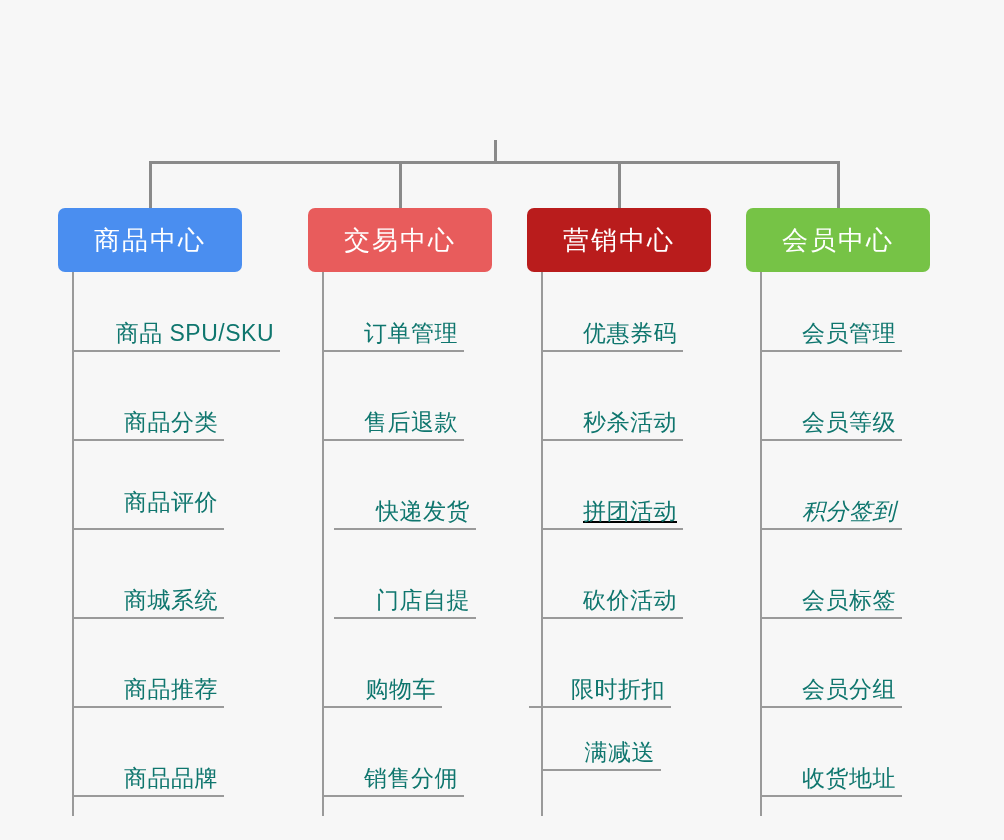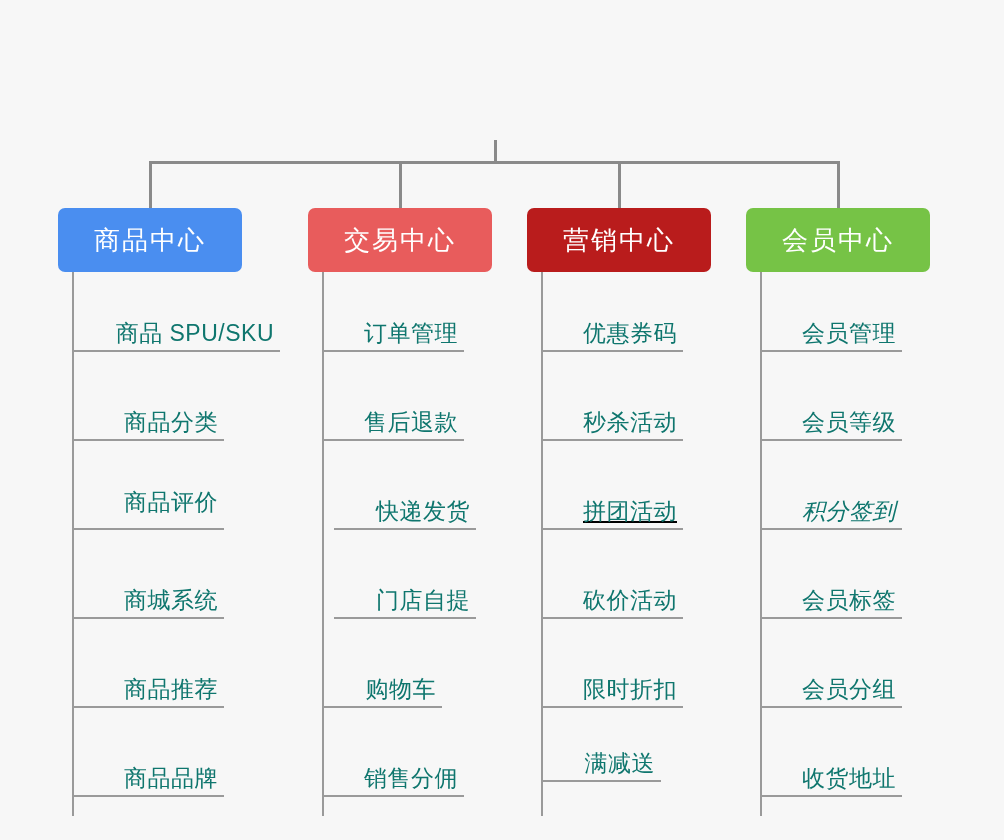--- a/index.html
+++ b/index.html
@@ -182,24 +182,24 @@
     </div>
     <div class="leaf" style="left:14px; top:185px; width:142px;">
       <span class="leaf-label">秒杀活动</span>
     </div>
     <div class="leaf" style="left:14px; top:274px; width:142px;text-decoration:underline;">
       <span class="leaf-label">拼团活动</span>
     </div>
     <div class="leaf" style="left:14px; top:363px; width:142px;">
       <span class="leaf-label">砍价活动</span>
     </div>
-    <div class="leaf" style="left:14px; top:452px; width:142px;justify-content:flex-end;">
+    <div class="leaf" style="left:2px; top:452px; width:142px;justify-content:flex-end;">
       <span class="leaf-label">限时折扣</span>
     </div>
-    <div class="leaf" style="left:14px; top:526px; width:120px;">
+    <div class="leaf" style="left:14px; top:515px; width:120px;">
       <span class="leaf-label">满减送</span>
     </div>
   </div>
 
   <div class="column" style="left:746px;">
     <div class="cat-header" style="width:184px; background:#76c346;">
       <span>会员中心</span>
     </div>
     <div class="spine" style="left:14px; top:64px; height:544px;"></div>
 

